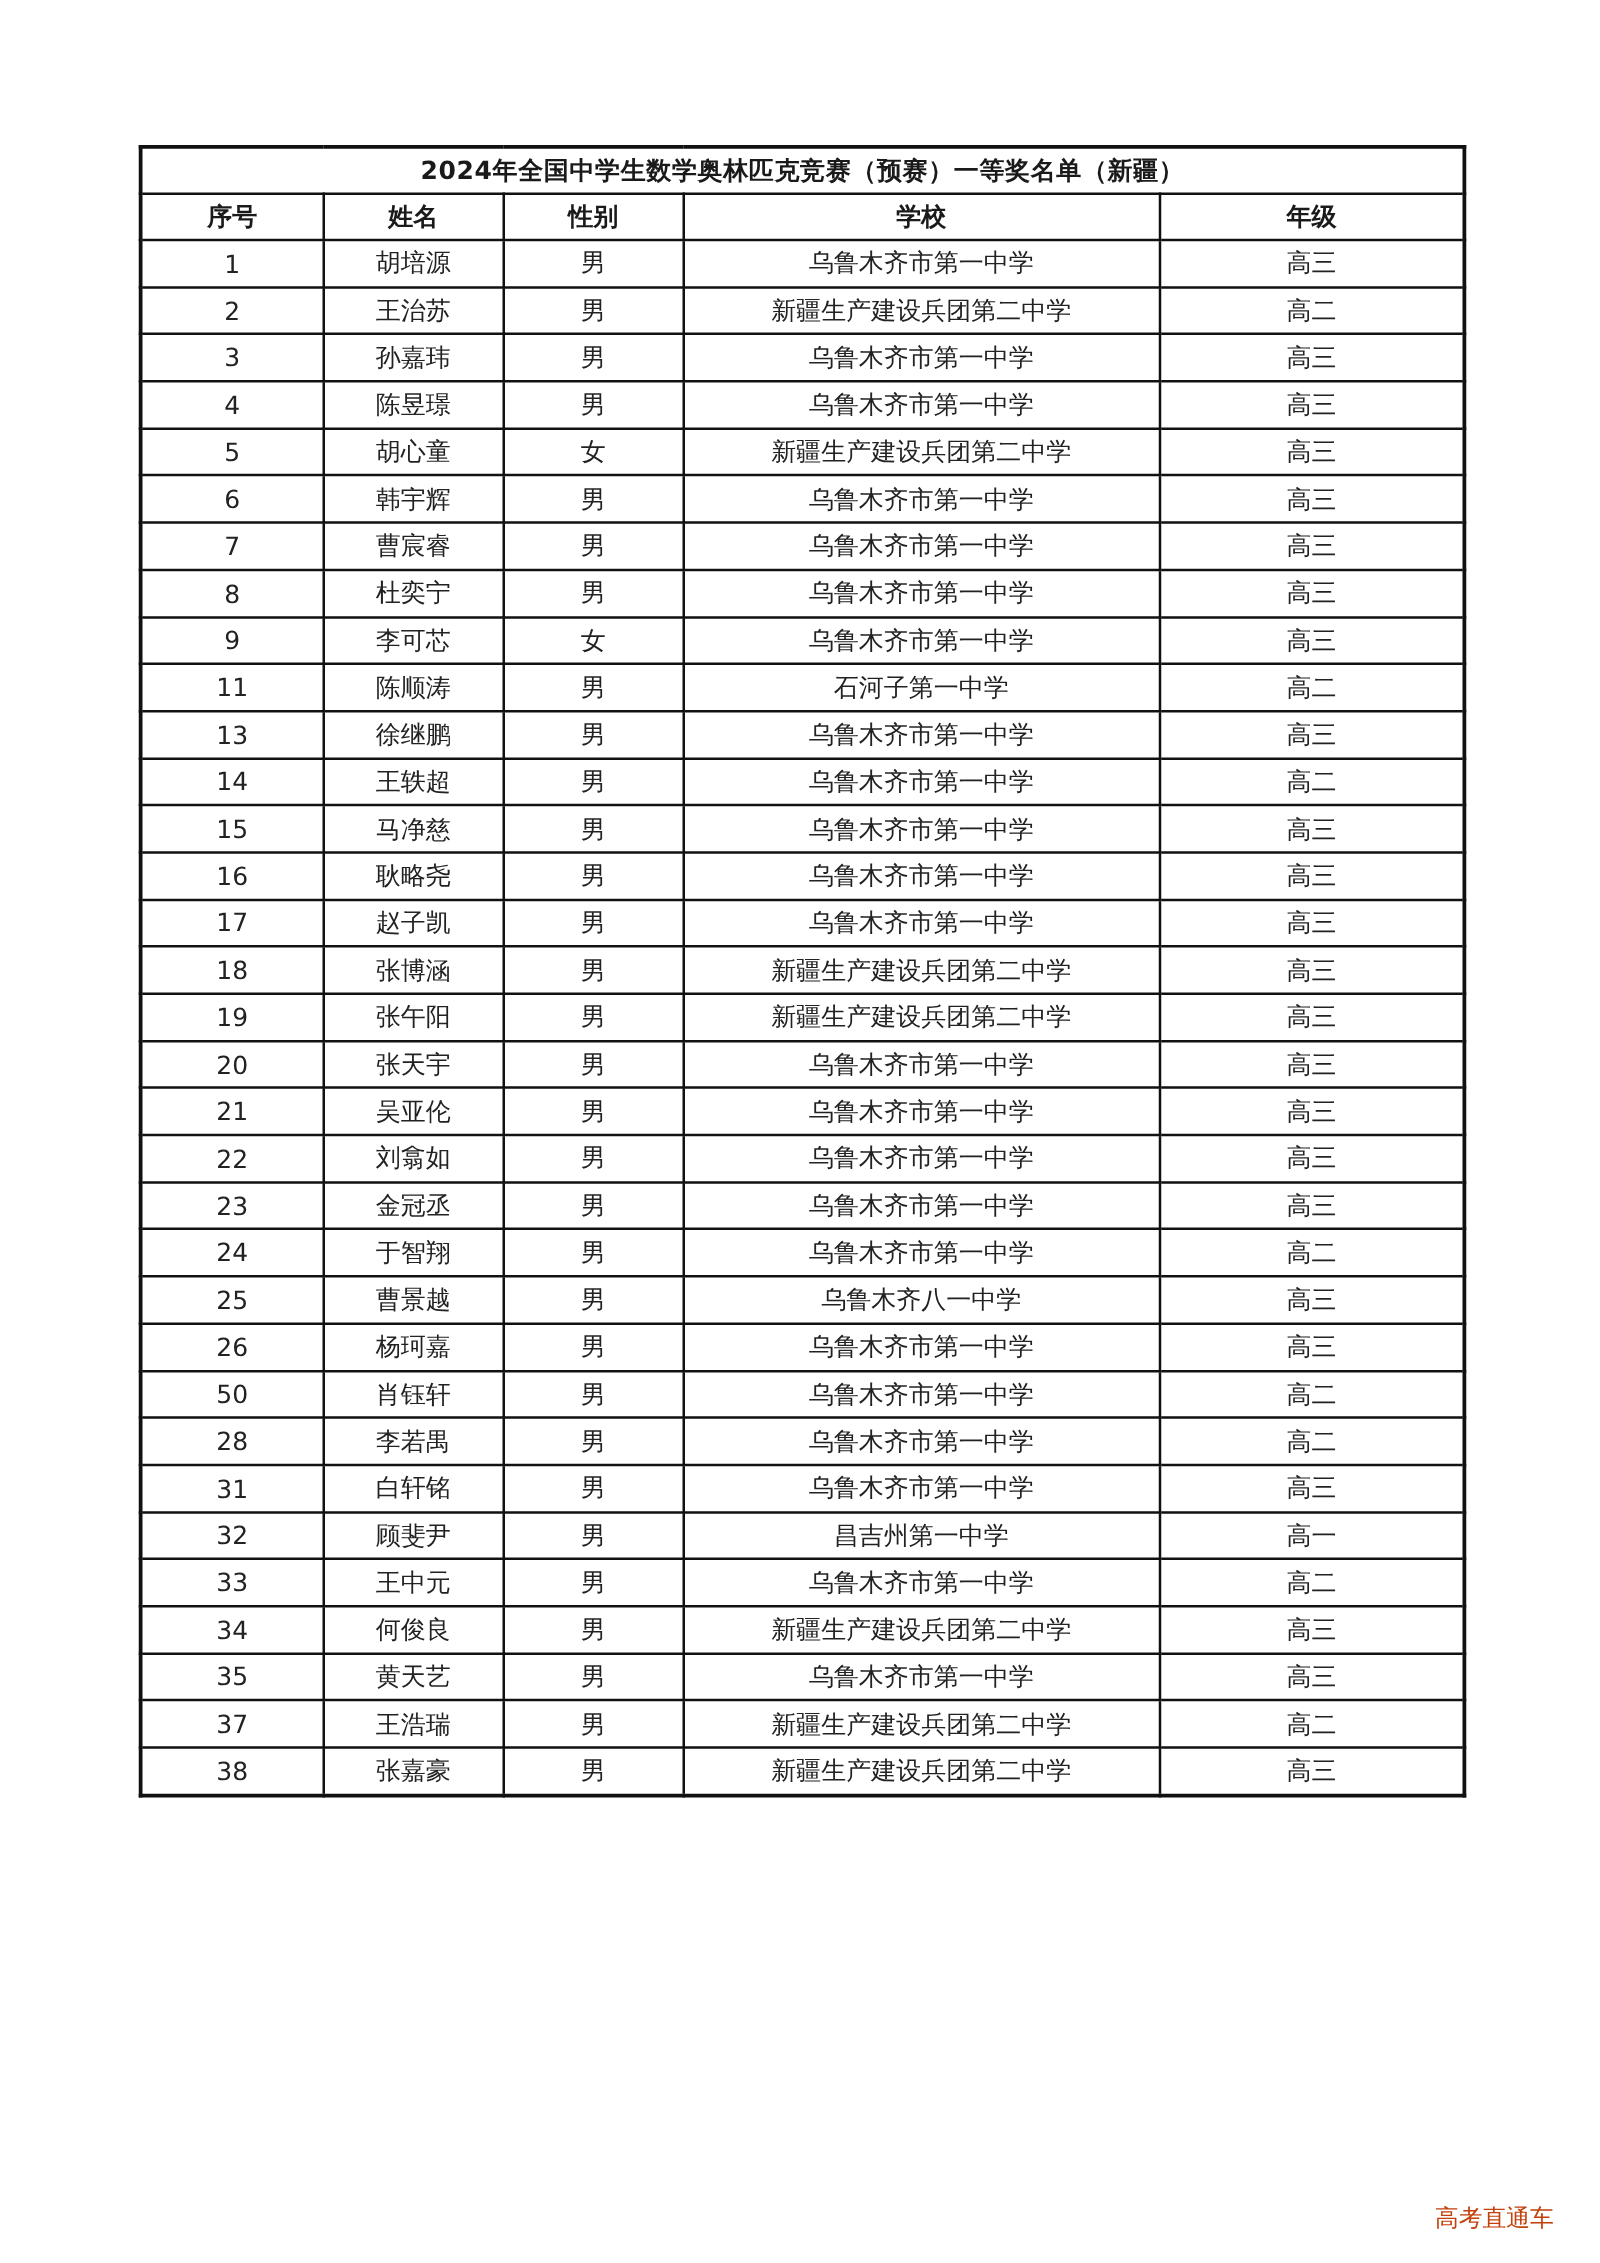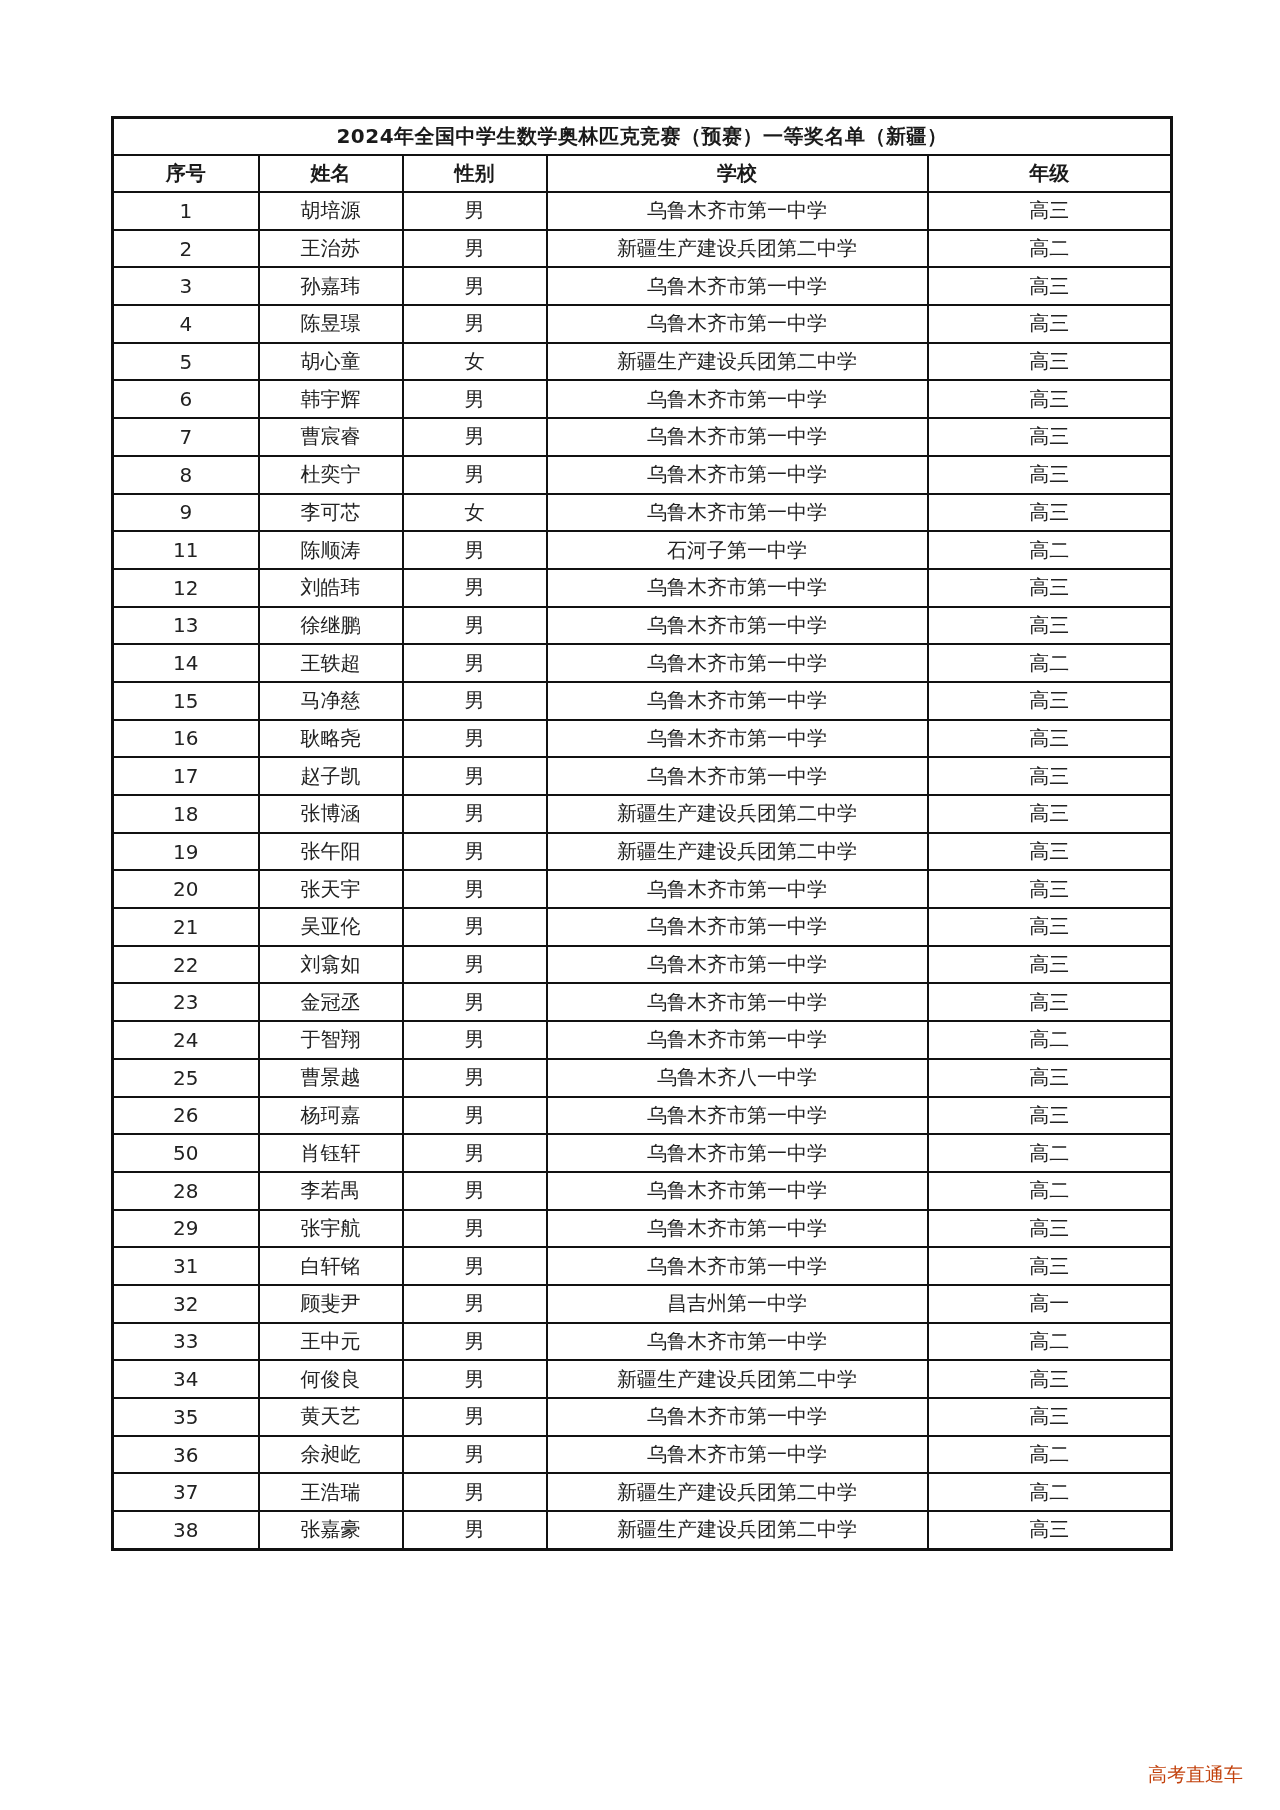--- a/index.html
+++ b/index.html
@@ -158,27 +158,20 @@
           <td>高三</td>
         </tr>
         <tr class="data-row">
           <td>11</td>
           <td>陈顺涛</td>
           <td>男</td>
           <td>石河子第一中学</td>
           <td>高二</td>
         </tr>
         <tr class="data-row">
-          <td>12</td>
-          <td>刘皓玮</td>
-          <td>男</td>
-          <td>乌鲁木齐市第一中学</td>
-          <td>高三</td>
-        </tr>
-        <tr class="data-row">
           <td>13</td>
           <td>徐继鹏</td>
           <td>男</td>
           <td>乌鲁木齐市第一中学</td>
           <td>高三</td>
         </tr>
         <tr class="data-row">
           <td>14</td>
           <td>王轶超</td>
           <td>男</td>
@@ -277,27 +270,20 @@
           <td>高二</td>
         </tr>
         <tr class="data-row">
           <td>28</td>
           <td>李若禺</td>
           <td>男</td>
           <td>乌鲁木齐市第一中学</td>
           <td>高二</td>
         </tr>
         <tr class="data-row">
-          <td>29</td>
-          <td>张宇航</td>
-          <td>男</td>
-          <td>乌鲁木齐市第一中学</td>
-          <td>高三</td>
-        </tr>
-        <tr class="data-row">
           <td>31</td>
           <td>白轩铭</td>
           <td>男</td>
           <td>乌鲁木齐市第一中学</td>
           <td>高三</td>
         </tr>
         <tr class="data-row">
           <td>32</td>
           <td>顾斐尹</td>
           <td>男</td>
@@ -317,27 +303,20 @@
           <td>男</td>
           <td>新疆生产建设兵团第二中学</td>
           <td>高三</td>
         </tr>
         <tr class="data-row">
           <td>35</td>
           <td>黄天艺</td>
           <td>男</td>
           <td>乌鲁木齐市第一中学</td>
           <td>高三</td>
-        </tr>
-        <tr class="data-row">
-          <td>36</td>
-          <td>余昶屹</td>
-          <td>男</td>
-          <td>乌鲁木齐市第一中学</td>
-          <td>高二</td>
         </tr>
         <tr class="data-row">
           <td>37</td>
           <td>王浩瑞</td>
           <td>男</td>
           <td>新疆生产建设兵团第二中学</td>
           <td>高二</td>
         </tr>
         <tr class="data-row">
           <td>38</td>

